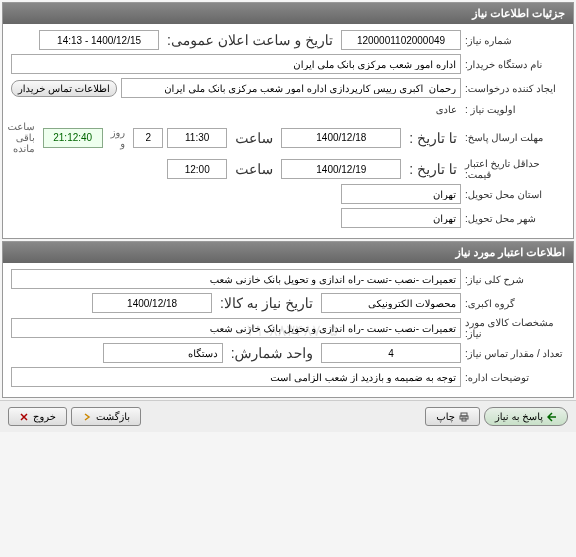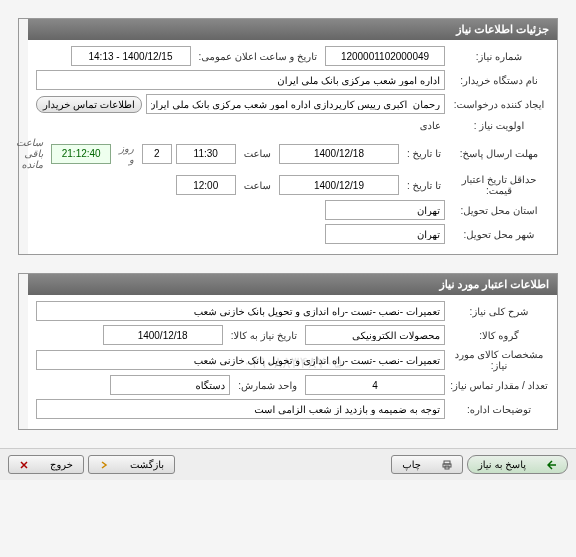--- a/index.html
+++ b/index.html
@@ -1,38 +1,38 @@
 <!DOCTYPE html>
 <html dir="rtl" lang="fa"><head>
   <meta charset="utf-8">
   <style>
     * { box-sizing: border-box; margin: 0; padding: 0; }
     body { font-family: Tahoma, Arial, sans-serif; font-size: 11px; background: #f5f5f5; direction: rtl; width: 576px; }
-    .panel { border: 1px solid #999; margin: 18px; padding-left: 9px; }
+    .panel { border: 1px solid #999; margin: 2px; }
     .panel-header { background: linear-gradient(to bottom, #888, #666); color: #fff; padding: 4px 8px; font-weight: bold; font-size: 11px; }
     .panel-body { padding: 6px 8px; background: #fff; }
     .row { display: flex; align-items: center; margin-bottom: 4px; gap: 4px; }
-    .label { width: 100px; text-align: center; color: #333; flex-shrink: 0; font-size: 10px; }
-    .label-mid { text-align: right; color: #333; font-size: 10px; padding: 0 4px; flex-shrink: 0; }
+    .label { width: 100px; text-align: left; color: #333; flex-shrink: 0; font-size: 10px; }
+    .label-mid { text-align: right; color: #333; font-size: 14px; padding: 0 4px; flex-shrink: 0; }
     .input-field { border: 1px solid #aaa; padding: 2px 4px; background: #fff; font-size: 10px; height: 20px; text-align: center; }
     .input-wide { flex: 1; }
     .input-med { width: 120px; }
     .input-sm { width: 60px; }
     .input-xs { width: 30px; }
     .readonly-text { color: #333; padding: 2px 4px; font-size: 10px; font-family: Liberation Serif, serif; }
     .btn-link { background: linear-gradient(to bottom, #f8f8f8, #e0e0e0); border: 1px solid #999; padding: 2px 6px; font-size: 10px; cursor: pointer; border-radius: 8px; }
     .watermark-area { position: relative; }
     .watermark { position: absolute; top: 50%; left: 50%; transform: translate(-50%, -50%); opacity: 0.1; font-size: 16px; pointer-events: none; text-align: center; white-space: nowrap; }
     .footer { display: flex; justify-content: space-between; align-items: center; padding: 6px 8px; background: #eee; border-top: 1px solid #ccc; gap: 6px; }
     .footer-left { display: flex; gap: 4px; }
     .footer-right { display: flex; gap: 4px; }
-    .btn { background: linear-gradient(to bottom, #f8f8f8, #ddd); border: 1px solid #888; padding: 3px 10px; font-size: 10px; cursor: pointer; border-radius: 3px; display: inline-flex; align-items: center; gap: 21px; }
+    .btn { background: linear-gradient(to bottom, #f8f8f8, #ddd); border: 1px solid #888; padding: 3px 10px; font-size: 10px; cursor: pointer; border-radius: 3px; display: inline-flex; align-items: center; gap: 4px; }
     .btn-primary { background: linear-gradient(to bottom, #e8f0e8, #c8e0c8); border-radius: 9px; }
     .icon { width: 10px; height: 10px; display: inline-block; }
-    .remaining { color: #666; font-size: 10px; padding: 0 4px; font-style: italic; }
+    .remaining { color: #666; font-size: 10px; padding: 0 4px; }
     .time-green { color: #060; border-color: #8a8; background: #efe; }
   </style>
 </head>
 <body>
 
 <div class="panel">
   <div class="panel-header">جزئیات اطلاعات نیاز</div>
   <div class="panel-body">
 
     <div class="row">
@@ -98,21 +98,21 @@
     <div class="watermark">
       <div>۰۲۱-۸۸۳۴۸۷۰۵</div>
     </div>
 
     <div class="row">
       <span class="label">شرح کلی نیاز:</span>
       <input class="input-field input-wide" readonly="" style="text-align: right;" value="تعمیرات -نصب -تست -راه اندازی و تحویل بانک خازنی شعب">
     </div>
 
     <div class="row">
-      <span class="label">گروه کالا:</span>
+      <span class="label">گروه اکبری:</span>
       <input class="input-field" style="width: 140px; text-align: right;" readonly="" value="محصولات الکترونیکی">
       <span class="label-mid">تاریخ نیاز به کالا:</span>
       <input class="input-field input-med" readonly="" value="1400/12/18" style="">
     </div>
 
     <div class="row">
       <span class="label">مشخصات کالای مورد نیاز:</span>
       <input class="input-field input-wide" readonly="" style="text-align: right;" value="تعمیرات -نصب -تست -راه اندازی و تحویل بانک خازنی شعب">
     </div>
 

